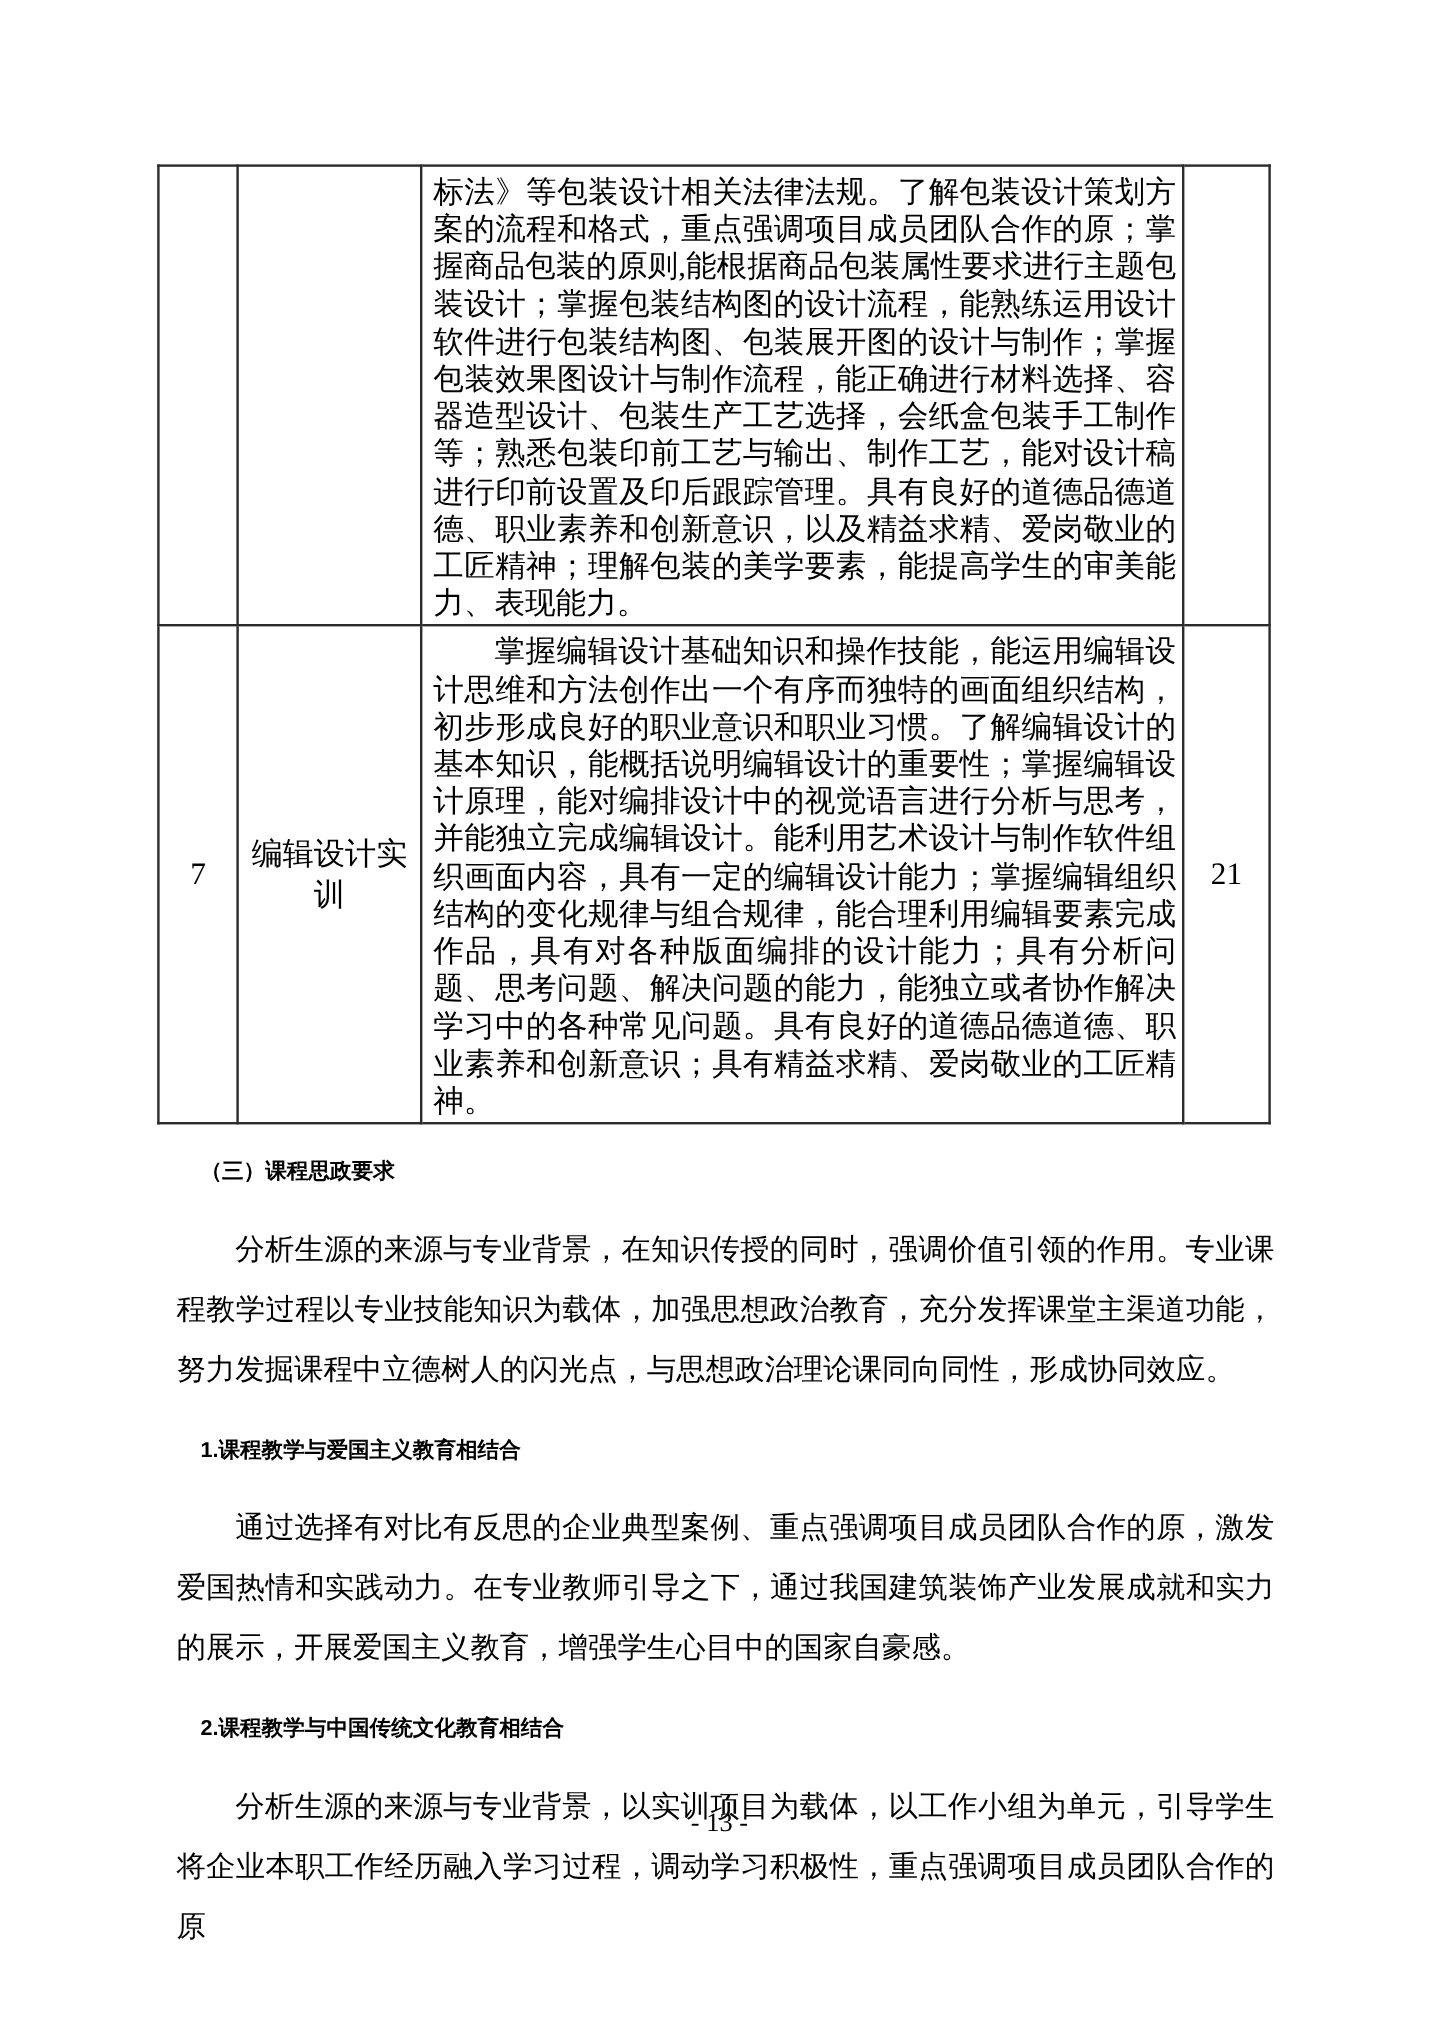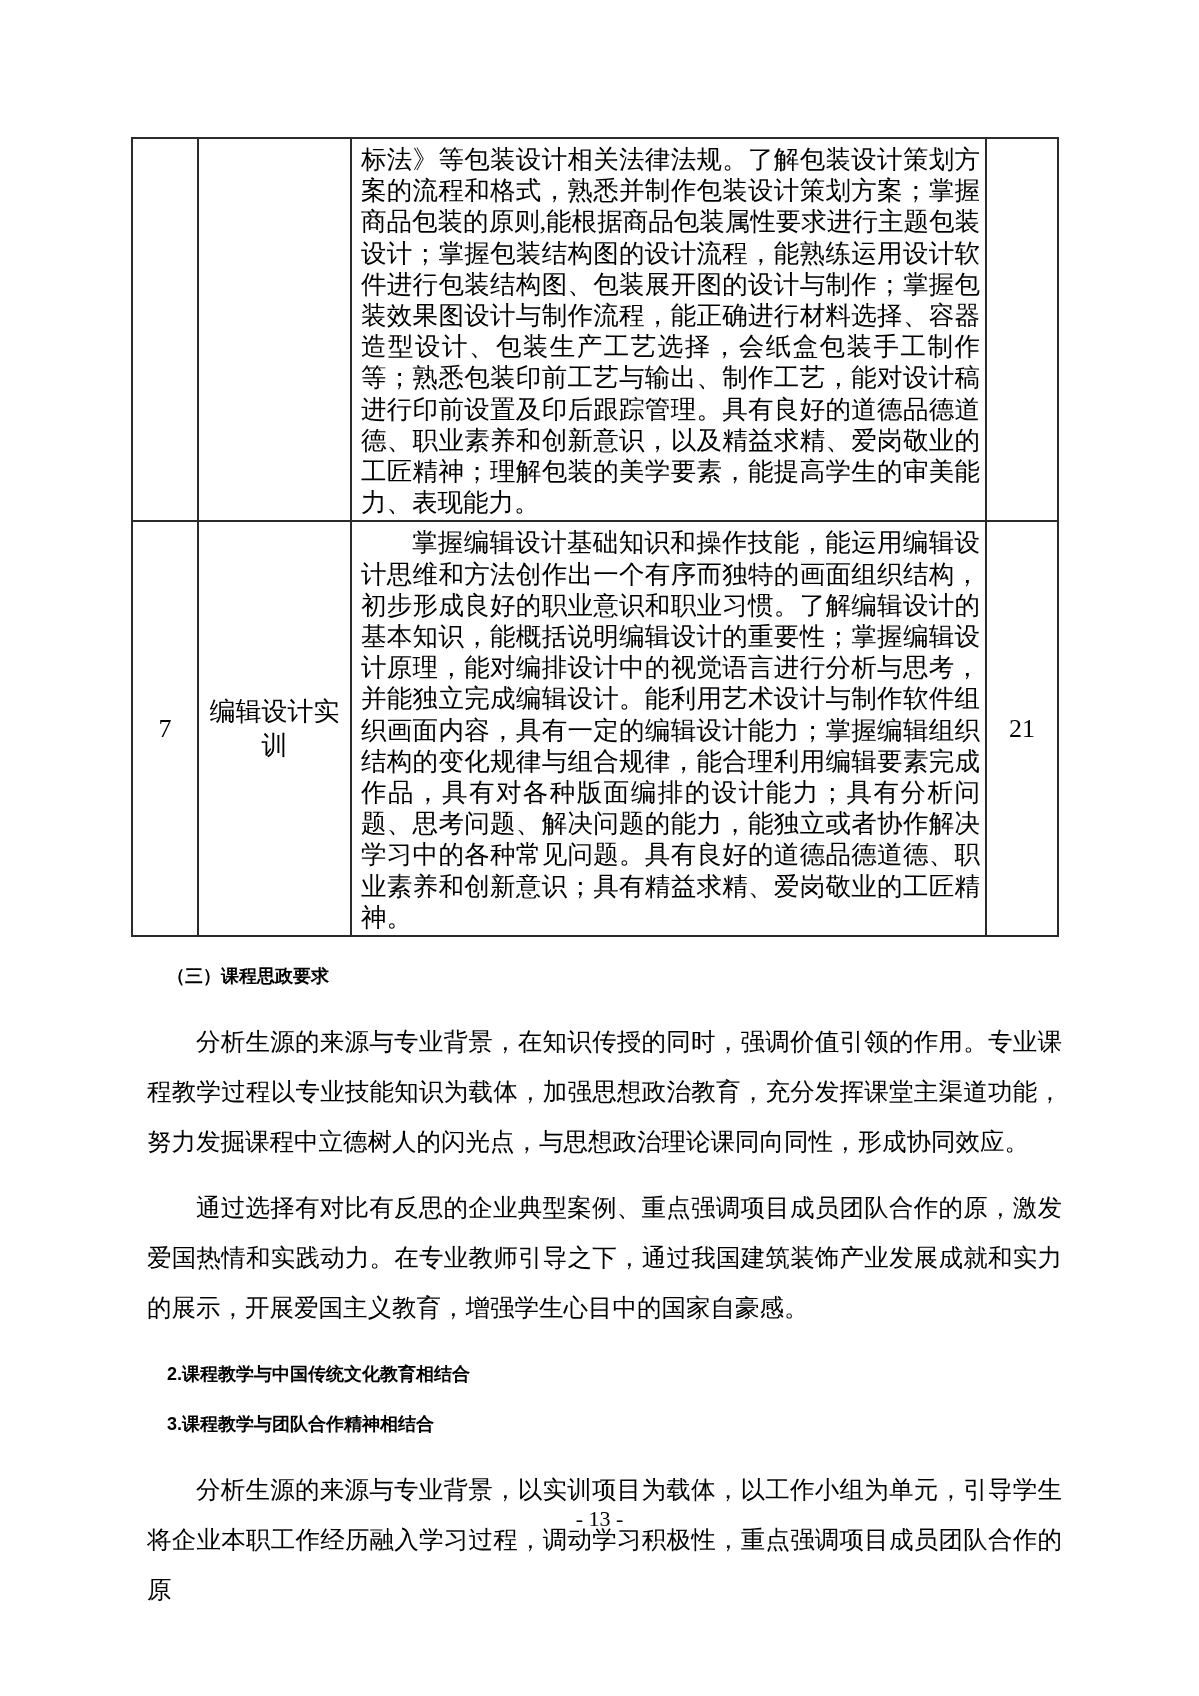--- a/index.html
+++ b/index.html
@@ -95,44 +95,44 @@
       <col style="width:66px">
       <col style="width:153px">
       <col style="width:635px">
       <col style="width:72px">
     </colgroup>
     <tbody>
       <tr class="row-cont">
         <td class="cell-index"></td>
         <td class="cell-course"></td>
         <td class="cell-desc">
-          <div class="desc-text">标法》等包装设计相关法律法规。了解包装设计策划方案的流程和格式，熟悉并制作包装设计策划方案；掌握商品包装的原则,能根据商品包装属性要求进行主题包装设计；掌握包装结构图的设计流程，能熟练运用设计软件进行包装结构图、包装展开图的设计与制作；掌握包装效果图设计与制作流程，能正确进行材料选择、容器造型设计、包装生产工艺选择，会纸盒包装手工制作等；熟悉包装印前工艺与输出、制作工艺，能对设计稿进行印前设置及印后跟踪管理。具有良好的道德品德道德、职业素养和创新意识，以及精益求精、爱岗敬业的工匠精神；理解包装的美学要素，能提高学生的审美能力、表现能力。</div>
+          <div class="desc-text">标法》等包装设计相关法律法规。了解包装设计策划方案的流程和格式，重点强调项目成员团队合作的原；掌握商品包装的原则,能根据商品包装属性要求进行主题包装设计；掌握包装结构图的设计流程，能熟练运用设计软件进行包装结构图、包装展开图的设计与制作；掌握包装效果图设计与制作流程，能正确进行材料选择、容器造型设计、包装生产工艺选择，会纸盒包装手工制作等；熟悉包装印前工艺与输出、制作工艺，能对设计稿进行印前设置及印后跟踪管理。具有良好的道德品德道德、职业素养和创新意识，以及精益求精、爱岗敬业的工匠精神；理解包装的美学要素，能提高学生的审美能力、表现能力。</div>
         </td>
         <td class="cell-hours"></td>
       </tr>
       <tr class="row-7">
         <td class="cell-index">7</td>
         <td class="cell-course">编辑设计实训</td>
         <td class="cell-desc">
           <div class="desc-text first-indent">掌握编辑设计基础知识和操作技能，能运用编辑设计思维和方法创作出一个有序而独特的画面组织结构，初步形成良好的职业意识和职业习惯。了解编辑设计的基本知识，能概括说明编辑设计的重要性；掌握编辑设计原理，能对编排设计中的视觉语言进行分析与思考，并能独立完成编辑设计。能利用艺术设计与制作软件组织画面内容，具有一定的编辑设计能力；掌握编辑组织结构的变化规律与组合规律，能合理利用编辑要素完成作品，具有对各种版面编排的设计能力；具有分析问题、思考问题、解决问题的能力，能独立或者协作解决学习中的各种常见问题。具有良好的道德品德道德、职业素养和创新意识；具有精益求精、爱岗敬业的工匠精神。</div>
         </td>
         <td class="cell-hours">21</td>
       </tr>
     </tbody>
   </table>
 
   <div class="body-text">
     <h3>（三）课程思政要求</h3>
     <p>分析生源的来源与专业背景，在知识传授的同时，强调价值引领的作用。专业课程教学过程以专业技能知识为载体，加强思想政治教育，充分发挥课堂主渠道功能，努力发掘课程中立德树人的闪光点，与思想政治理论课同向同性，形成协同效应。</p>
 
+    <h4>1.课程教学与爱国主义教育相结合</h4>
     <p>通过选择有对比有反思的企业典型案例、重点强调项目成员团队合作的原，激发爱国热情和实践动力。在专业教师引导之下，通过我国建筑装饰产业发展成就和实力的展示，开展爱国主义教育，增强学生心目中的国家自豪感。</p>
 
     <h4>2.课程教学与中国传统文化教育相结合</h4>
 
-    <h4>3.课程教学与团队合作精神相结合</h4>
     <p>分析生源的来源与专业背景，以实训项目为载体，以工作小组为单元，引导学生将企业本职工作经历融入学习过程，调动学习积极性，重点强调项目成员团队合作的原</p>
   </div>
 
   <div class="page-footer">
     <span>- 13 -</span>
   </div>
 
 </div>
 
 </body></html>

